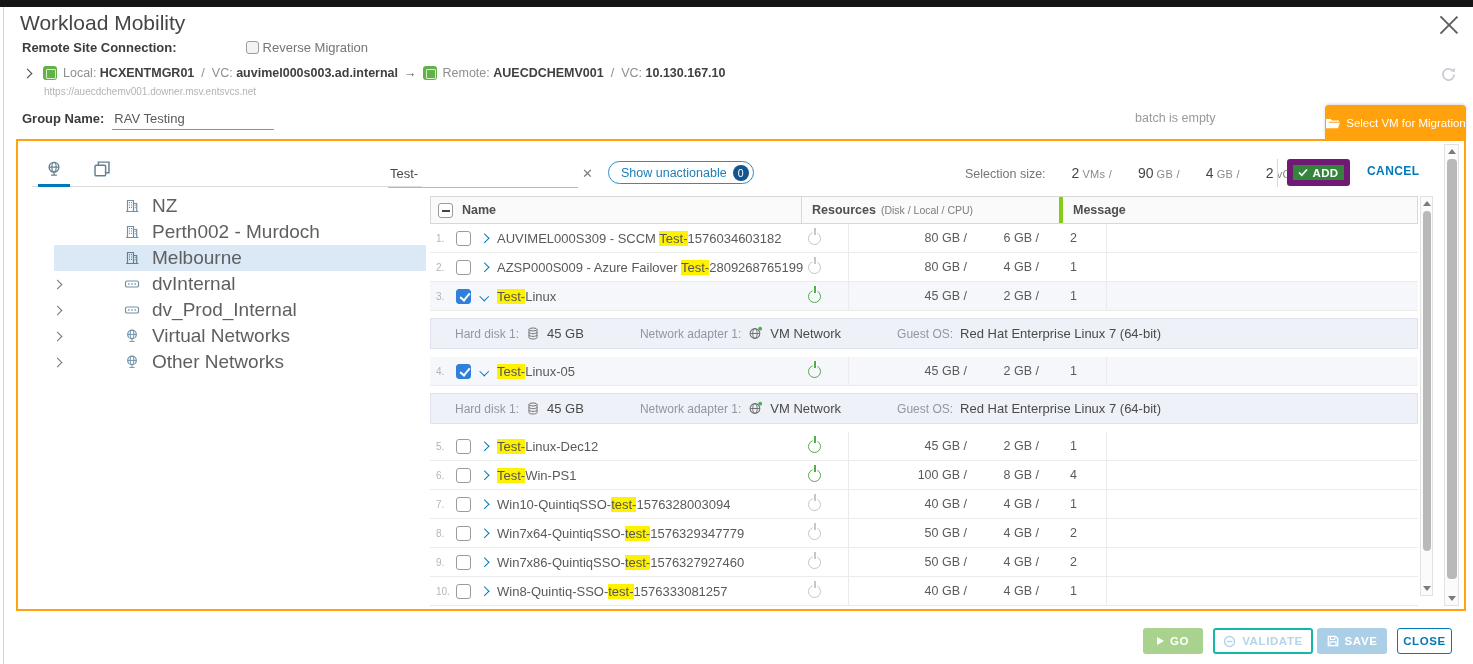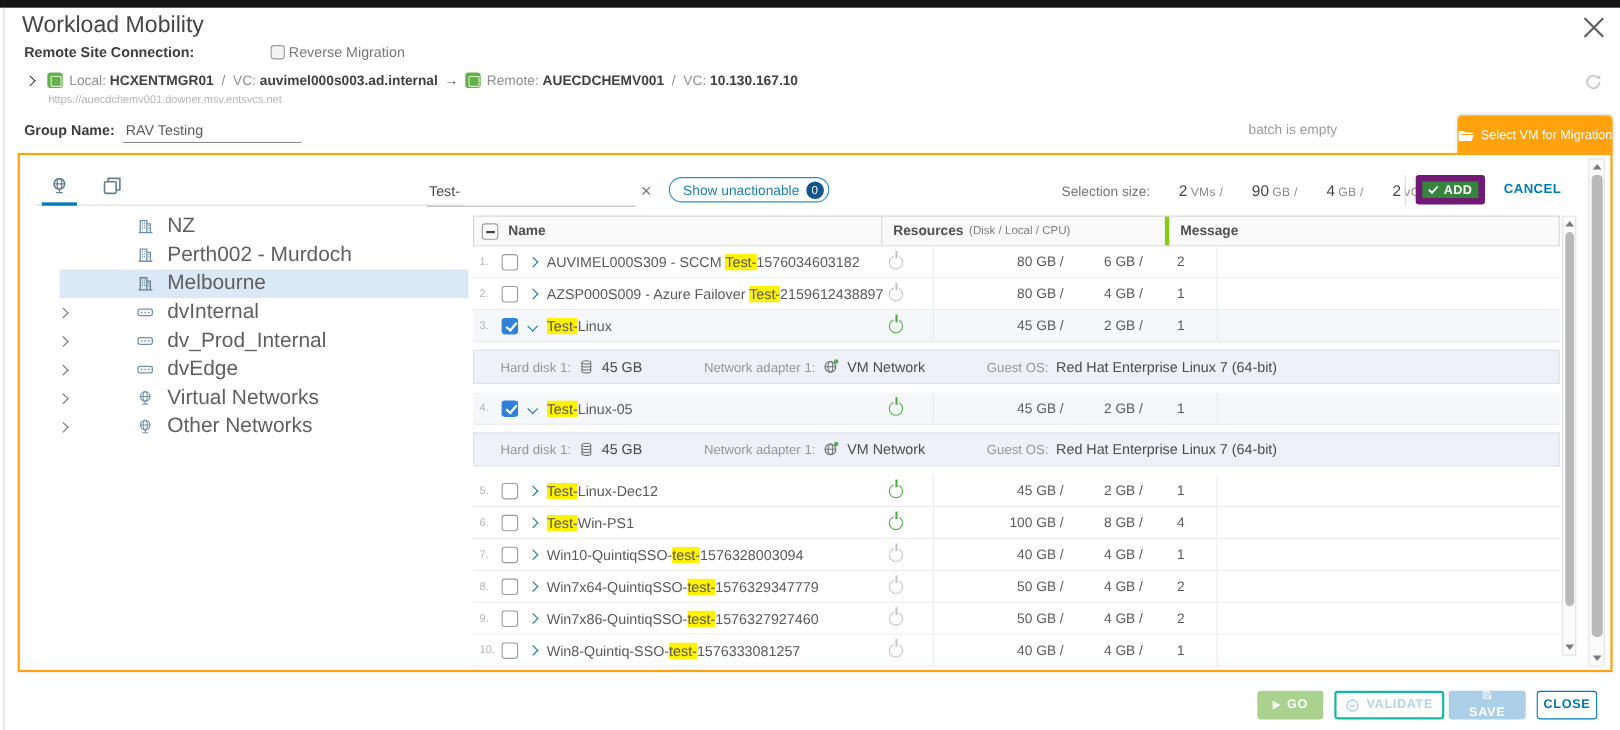--- a/index.html
+++ b/index.html
@@ -122,21 +122,21 @@
   .arr { position:absolute; left:50%; transform:translateX(-50%); width:0; height:0; border-left:4px solid transparent; border-right:4px solid transparent; }
   .arr.up { top:4px; border-bottom:5px solid #7b7b7b; }
   .arr.dn { bottom:4px; border-top:5px solid #7b7b7b; }
 
   
   .footer-btn { position:absolute; top:628px; height:26px; border-radius:3px; font-size:11.5px; font-weight:bold;
     letter-spacing:.6px; display:flex; align-items:center; justify-content:center; gap:6px; cursor:default; }
   .btn-go { left:1143px; width:60px; background:#a9d28e; color:#fff; }
   .btn-go .tri { width:0; height:0; border-top:4px solid transparent; border-bottom:4px solid transparent; border-left:7px solid #fff; }
   .btn-validate { left:1213px; width:100px; background:#fff; border:2px solid #14b8a6; color:#b2d5ea; }
-  .btn-save { left:1317px; width:70px; background:#abcfe6; color:#fff;flex-direction:column; }
+  .btn-save { left:1317px; width:70px; background:#abcfe6; color:#fff; }
   .btn-close { left:1397px; width:55px; background:#fff; border:1.5px solid #0079b8; color:#0079b8; cursor:pointer; }
 
   svg { display:block; }
 </style>
 </head>
 <body>
 
 <div class="stage">
   <div class="topbar"></div>
   <div class="left-edge"></div>
@@ -251,30 +251,20 @@
               <rect x="1.5" y="5" width="13" height="6" rx="1.6" fill="none" stroke="#7191a8" stroke-width="1.2"></rect>
               <path stroke="#7191a8" stroke-width="1.4" d="M4.1 8h1.4M7.3 8h1.4M10.5 8h1.4"></path>
             </svg>
           </span>
         <span class="t-label">dv_Prod_Internal</span>
       </div>
       <div class="tree-item">
         <span class="t-chev chev" style="border-color:#747474"></span>
         <span class="t-ico">
             <svg width="16" height="16" viewBox="0 0 16 16">
-              <rect x="1.5" y="5" width="13" height="6" rx="1.6" fill="none" stroke="#7191a8" stroke-width="1.2"></rect>
-              <path stroke="#7191a8" stroke-width="1.4" d="M4.1 8h1.4M7.3 8h1.4M10.5 8h1.4"></path>
-            </svg>
-          </span>
-        <span class="t-label">dvEdge</span>
-      </div>
-      <div class="tree-item">
-        <span class="t-chev chev" style="border-color:#747474"></span>
-        <span class="t-ico">
-            <svg width="16" height="16" viewBox="0 0 16 16">
               <circle cx="8" cy="6.4" r="4.3" fill="none" stroke="#7191a8" stroke-width="1.2"></circle>
               <ellipse cx="8" cy="6.4" rx="1.9" ry="4.3" fill="none" stroke="#7191a8" stroke-width="1"></ellipse>
               <path d="M3.8 6.4h8.4M8 10.7v2.1M5.4 13.4h5.2" fill="none" stroke="#7191a8" stroke-width="1"></path>
             </svg>
           </span>
         <span class="t-label">Virtual Networks</span>
       </div>
       <div class="tree-item">
         <span class="t-chev chev" style="border-color:#747474"></span>
         <span class="t-ico">
@@ -355,21 +345,21 @@
           </span>
         <span class="cell-msg"></span>
       </div>
 
       <div class="row" style="top:29px">
         <span class="rnum">2.</span>
         <span class="cb" data-checked="false"></span>
         <span class="chev-box">
             <span class="chev blue" data-open="false"></span>
           </span>
-        <span class="vm-name"><span>AZSP000S009 - Azure Failover </span><mark>Test-</mark><span>2159612438897</span></span>
+        <span class="vm-name"><span>AZSP000S009 - Azure Failover </span><mark>Test-</mark><span>2809268765199</span></span>
         <span class="power" data-state="off"></span>
         <span class="cell-res">
             <span class="r-disk">80 GB /</span>
             <span class="r-mem">4 GB /</span>
             <span class="r-cpu">1</span>
           </span>
         <span class="cell-msg"></span>
       </div>
 
       <div class="row sel" style="top:58px">

